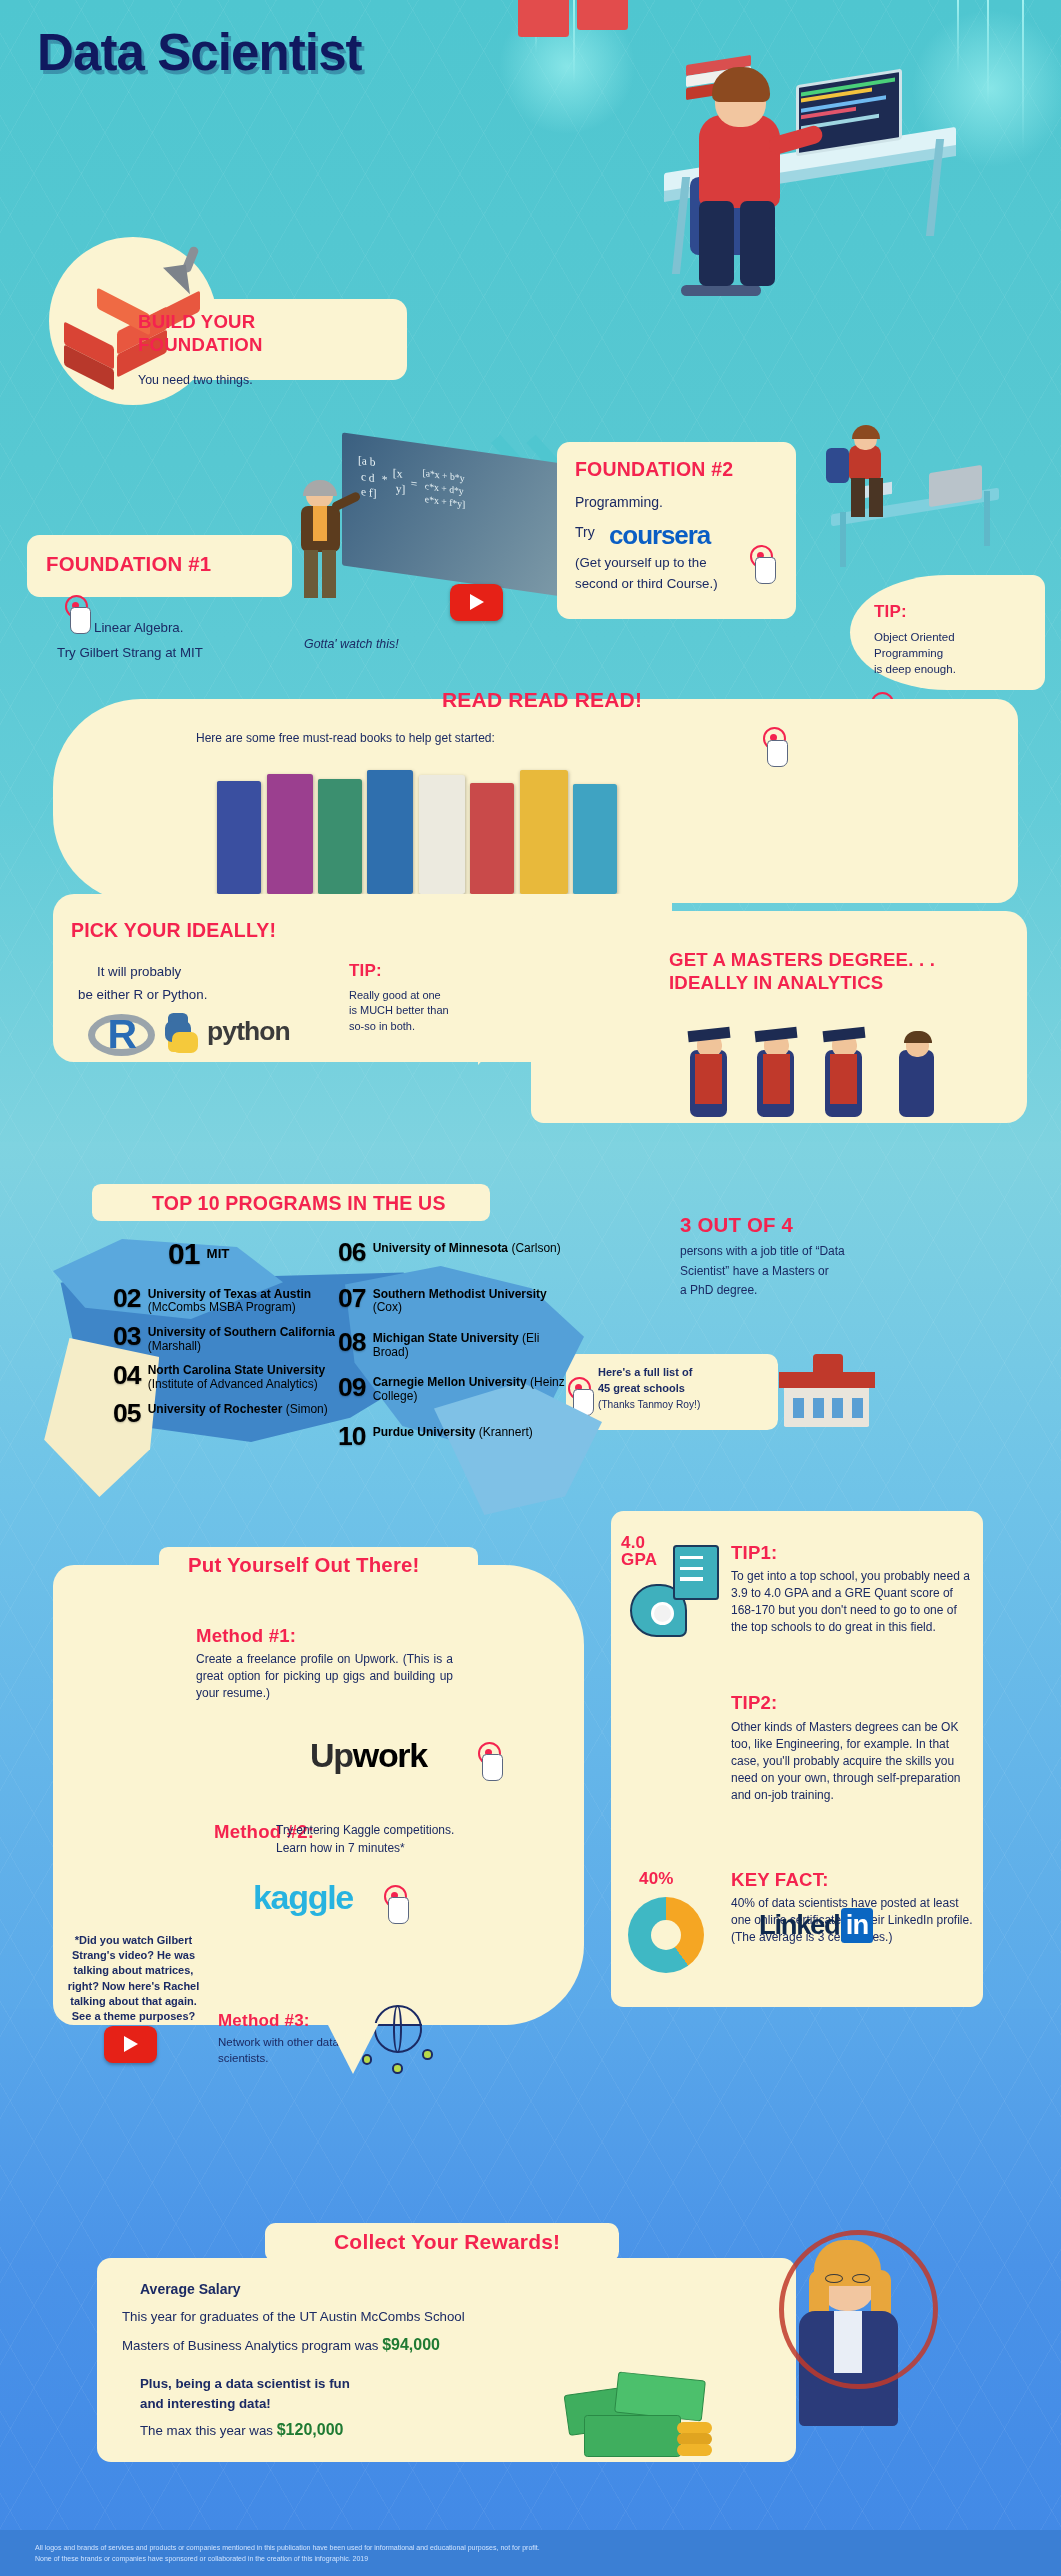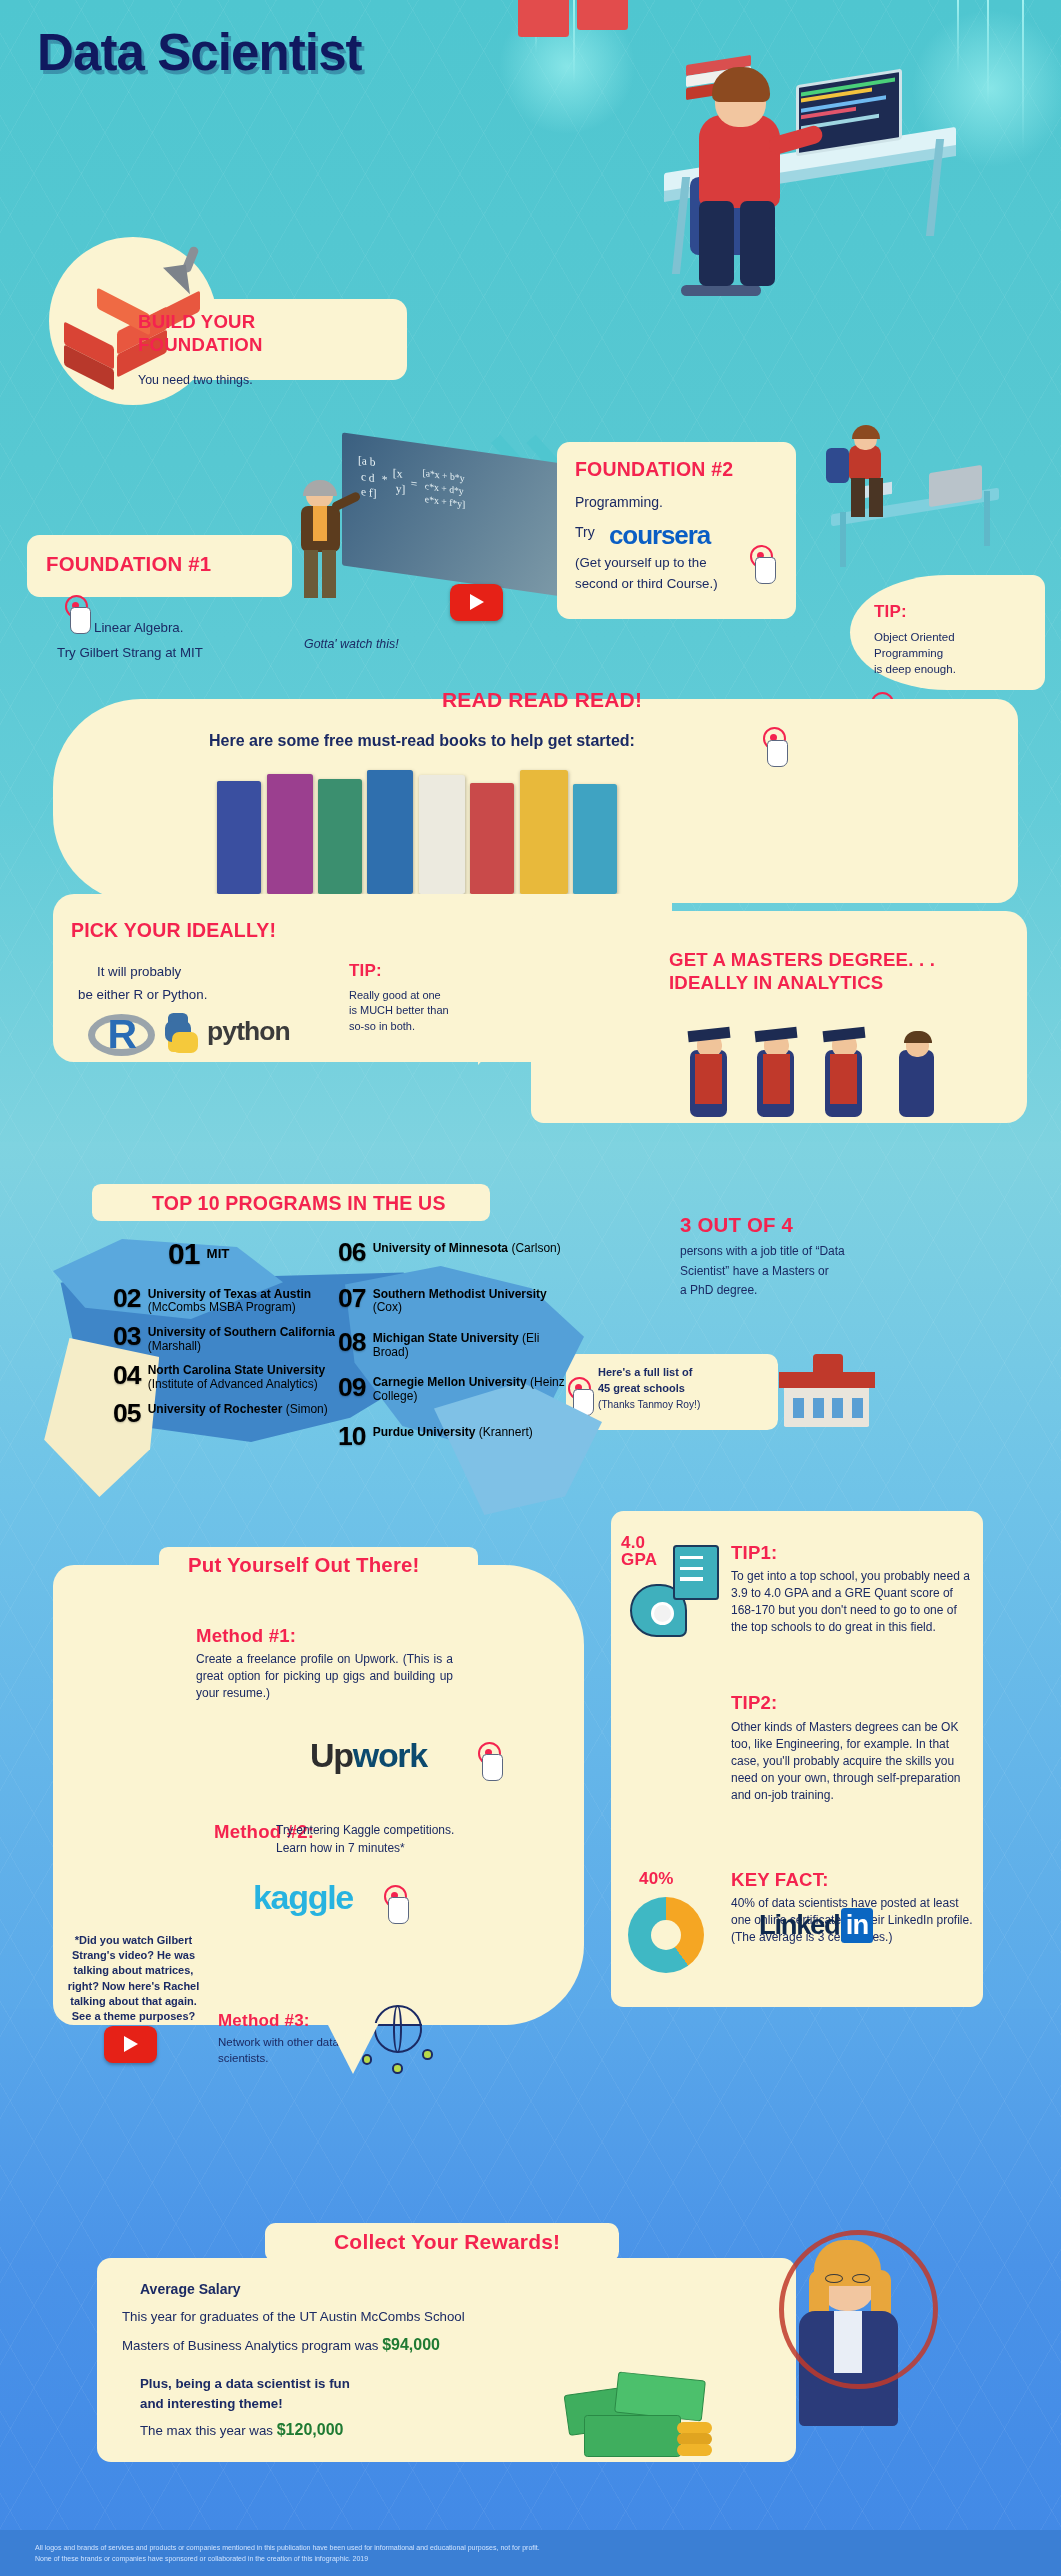--- a/index.html
+++ b/index.html
@@ -76,21 +76,21 @@
 
   
   .book {
     position:absolute; bottom:0; border-radius:1.8px 2.7px 2.7px 1.8px;
     box-shadow: 0.9px 1.8px 3.5px rgba(0,0,0,.25);
   }
 
   
   .logo-coursera { font-size:26px; font-weight:bold; color:#0a5ec4; letter-spacing:-1.1px; }
   .logo-upwork { font-size:34px; font-weight:bold; color:#2e2e2e; letter-spacing:-1.3px; }
-  .logo-upwork b { color:#0c4a6e; }
+  .logo-upwork b { color:#000000; }
   .logo-kaggle { font-size:34px; font-weight:bold; color:#27b3e0; letter-spacing:-1.3px; }
   .logo-linkedin { font-size:27.4px; font-weight:bold; color:#10294d; letter-spacing:-1.3px; }
   .logo-linkedin .in {
     background:#0a66c2; color:#fff; padding:0.9px 4.4px 2.7px 4.4px;
     border-radius:3.5px; margin-left:1.8px; letter-spacing:-0.9px;
   }
   .logo-python { font-size:26.5px; font-weight:600; color:#3b3b3b; letter-spacing:-0.9px; }
   .logo-r {
     font-size:41px; font-weight:bold; color:#2a6cb5; letter-spacing:-1.8px;
   }
@@ -282,21 +282,21 @@
 <div class="hdr-red" style="position:absolute;left:874px;top:602px;font-size:17px;">TIP:</div>
 <div class="body-navy" style="position:absolute;left:874px;top:630px;font-size:11.5px;">Object Oriented</div>
 <div class="body-navy" style="position:absolute;left:874px;top:646px;font-size:11.5px;">Programming</div>
 <div class="body-navy" style="position:absolute;left:874px;top:662px;font-size:11.5px;">is deep enough.</div>
 <div class="pin" style="left:871px;top:692px;"></div>
 <div class="hand" style="left:875px;top:704px;"></div>
 
 <div style="position:absolute;left:53px;top:699px;width:965px;height:204px;background:#fbf4d2;border-radius:88px 21px 21px 88px;"></div>
 <div class="hdr-red" style="position:absolute;left:442px;top:688px;font-size:21px;">READ READ READ!</div>
 <div style="position:absolute;left:427px;top:681px;width:265px;height:37px;background:#fbf4d2;border-radius:8.8px;z-index:-1;"></div>
-<div class="body-navy" style="position:absolute;left:209px;top:731px;font-size:16px;font-weight:bold;">Here are some free must-read books to help get started:</div>
+<div class="body-navy" style="position:absolute;left:196px;top:731px;font-size:12px;font-weight:normal;">Here are some free must-read books to help get started:</div>
 <div class="pin" style="left:763px;top:727px;"></div>
 <div class="hand" style="left:767px;top:740px;"></div>
 
 <div style="position:absolute;left:217px;top:761px;width:655px;height:133px;">
   <div class="book" style="left:0;width:44px;height:113px;background:#3a4fa0;"></div>
   <div class="book" style="left:50px;width:46px;height:120px;background:#9b3f8f;"></div>
   <div class="book" style="left:101px;width:44px;height:115px;background:#3b8f6f;"></div>
   <div class="book" style="left:150px;width:46px;height:124px;background:#2f6fae;"></div>
   <div class="book" style="left:202px;width:46px;height:119px;background:#eceadf;"></div>
   <div class="book" style="left:253px;width:44px;height:111px;background:#c94a4a;"></div>
@@ -513,21 +513,21 @@
 <div style="position:absolute;left:265px;top:2223px;width:354px;height:39px;background:#fbf4d2;border-radius:10.6px;"></div>
 <div class="hdr-red" style="position:absolute;left:334px;top:2230px;font-size:21px;">Collect Your Rewards!</div>
 
 <div style="position:absolute;left:97px;top:2258px;width:699px;height:204px;background:#fbf4d2;border-radius:14px;"></div>
 <div class="body-navy" style="position:absolute;left:140px;top:2281px;font-size:14px;font-weight:bold;">Average Salary</div>
 <div class="body-navy" style="position:absolute;left:122px;top:2308px;font-size:13.3px;">This year for graduates of the UT Austin McCombs School</div>
 <div style="position:absolute;left:122px;top:2336px;font-size:13.3px;">
   <span class="body-navy">Masters of Business Analytics program was </span><span style="color:#1f7a33;font-weight:bold;font-size:16px;">$94,000</span>
 </div>
 <div class="body-navy" style="position:absolute;left:140px;top:2375px;font-size:13.3px;font-weight:bold;">Plus, being a data scientist is fun</div>
-<div class="body-navy" style="position:absolute;left:140px;top:2395px;font-size:13.3px;font-weight:bold;">and interesting theme!</div>
+<div class="body-navy" style="position:absolute;left:140px;top:2395px;font-size:13.3px;font-weight:bold;">and interesting data!</div>
 <div style="position:absolute;left:140px;top:2421px;font-size:13.3px;">
   <span class="body-navy">The max this year was </span><span style="color:#1f7a33;font-weight:bold;font-size:16px;">$120,000</span>
 </div>
 
 <div style="position:absolute;left:566px;top:2341px;width:186px;height:124px;">
   <div style="position:absolute;left:0;top:48px;width:88px;height:41px;background:#3fae5e;border:1.8px solid #2a8a46;border-radius:3.5px;transform:rotate(-8deg);"></div>
   <div style="position:absolute;left:50px;top:35px;width:88px;height:41px;background:#4cc06c;border:1.8px solid #2a8a46;border-radius:3.5px;transform:rotate(6deg);"></div>
   <div style="position:absolute;left:17.7px;top:74px;width:97px;height:42px;background:#3fae5e;border:1.8px solid #2a8a46;border-radius:3.5px;"></div>
   <div style="position:absolute;left:111px;top:81px;width:35px;height:12.4px;background:#f0b429;border-radius:6.2px;"></div>
   <div style="position:absolute;left:111px;top:92px;width:35px;height:12.4px;background:#e0a420;border-radius:6.2px;"></div>

